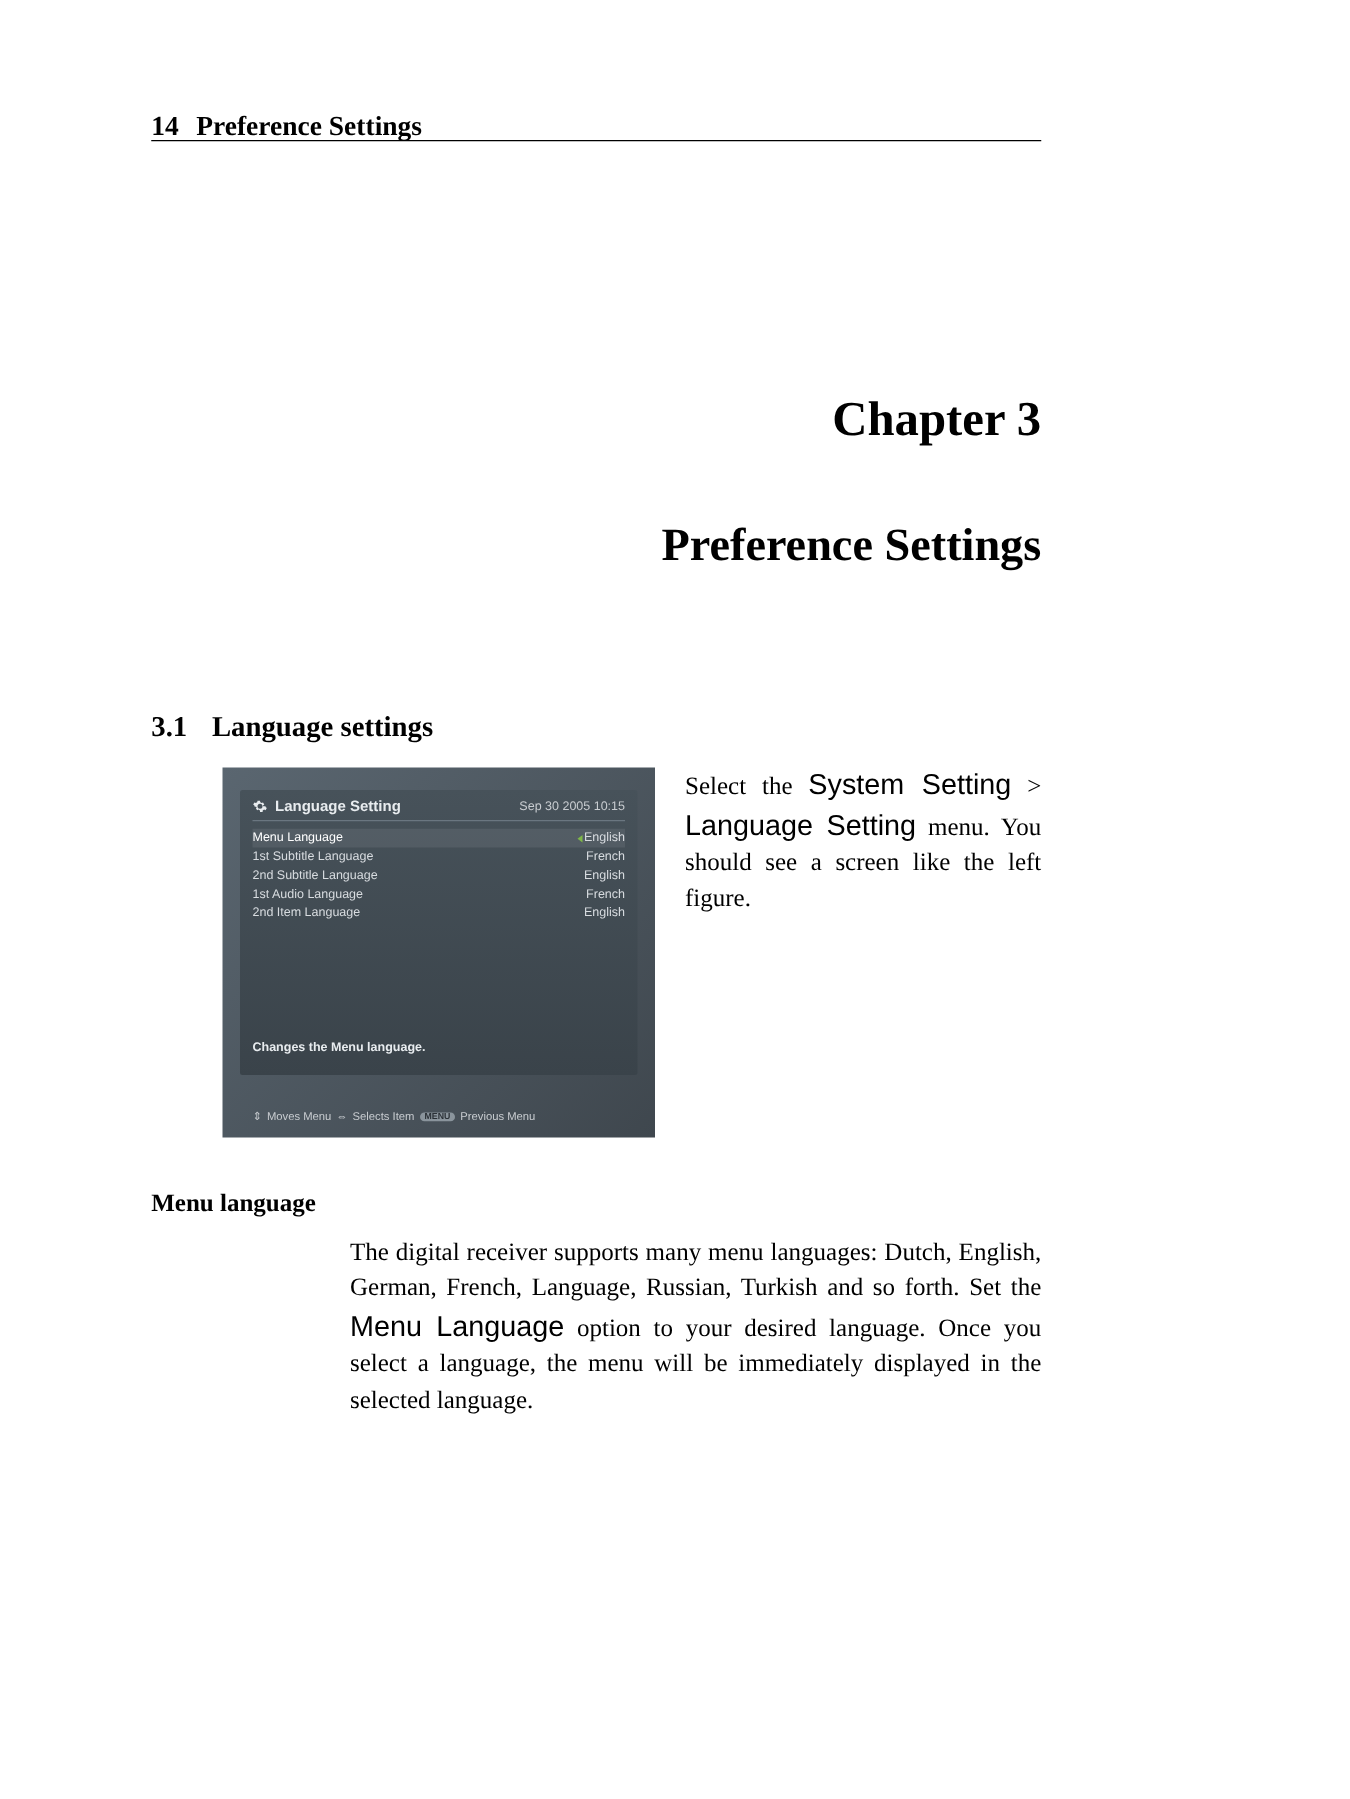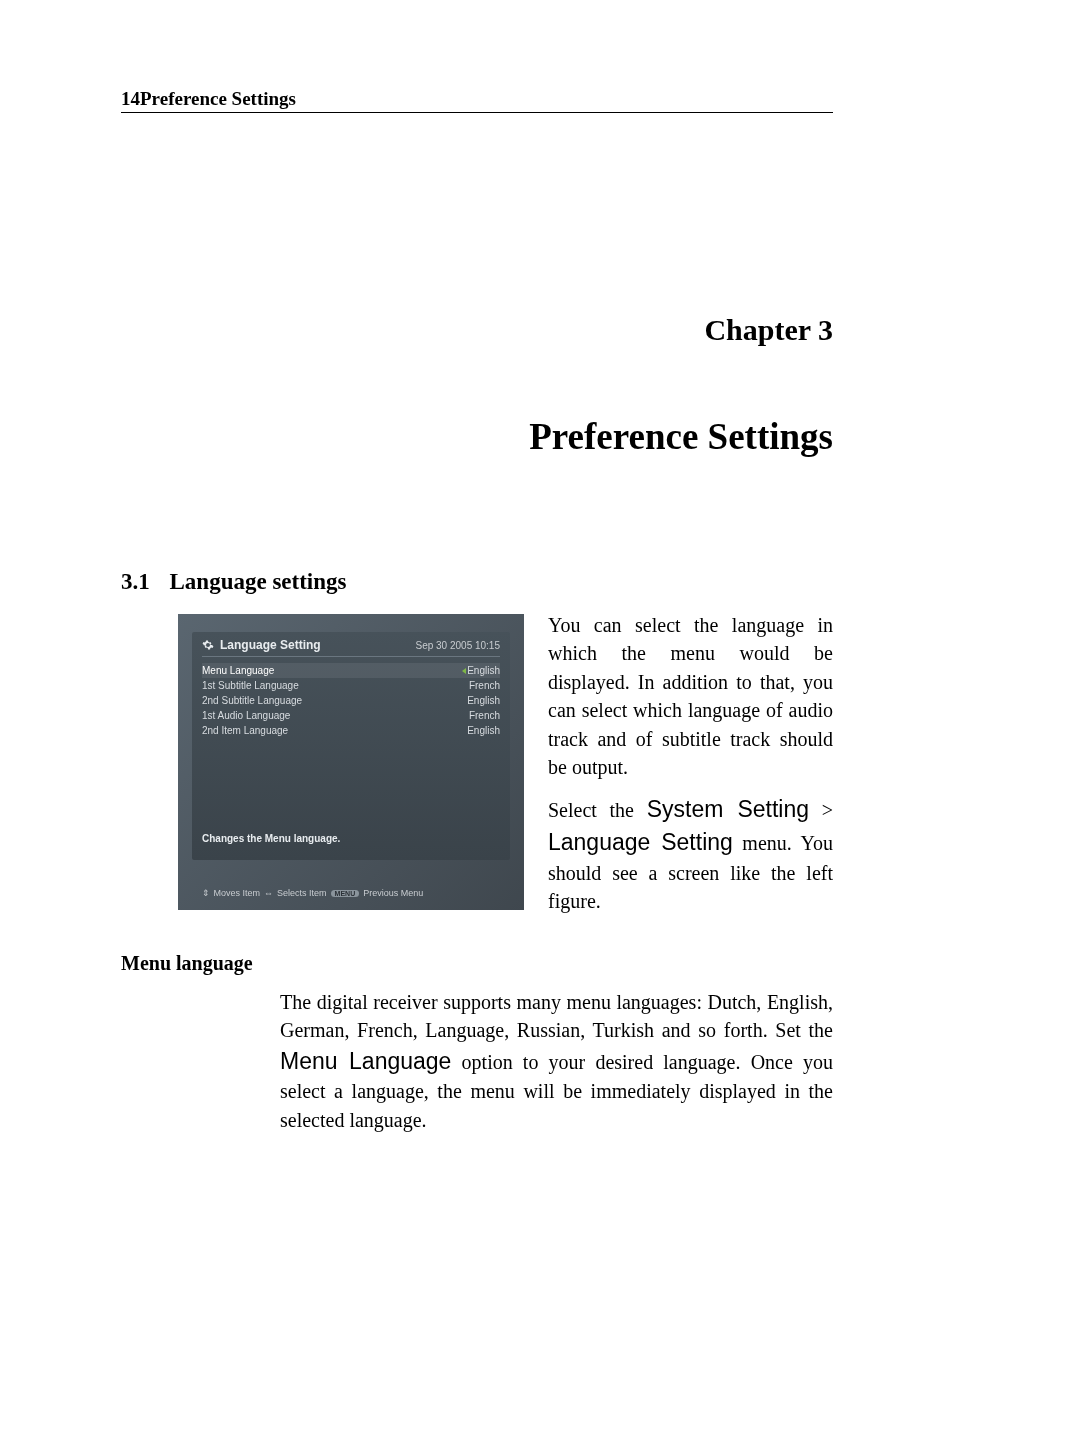--- a/index.html
+++ b/index.html
@@ -15,43 +15,43 @@
       color: #000;
       position: relative;
     }
     .page-header {
       position: absolute;
       top: 88px;
       left: 121px;
       right: 247px;
       display: flex;
       align-items: baseline;
-      gap: 0;
-      font-weight: bold;
-      font-size: 19px;
+      gap: 14px;
+      font-weight: bold;
+      font-size: 22px;
     }
     .page-number {
       font-weight: bold;
     }
     .header-text {
       font-weight: bold;
     }
     .header-rule {
       position: absolute;
       top: 112px;
       left: 121px;
       right: 247px;
       height: 1px;
       background: #000;
     }
     .chapter-label {
       position: absolute;
       top: 313px;
       right: 247px;
-      font-size: 30px;
+      font-size: 39px;
       font-weight: bold;
     }
     .chapter-title {
       position: absolute;
       top: 415px;
       right: 247px;
       font-size: 37px;
       font-weight: bold;
     }
     .section-heading {
@@ -263,31 +263,30 @@
         </div>
         <div class="ss-row">
           <span class="ss-row-label">2nd Item Language</span>
           <span class="ss-row-value">English</span>
         </div>
       </div>
       <div class="ss-help">Changes the Menu language.</div>
     </div>
     <div class="ss-footer">
       <span class="ss-footer-icon">⇕</span>
-      <span>Moves Item</span>
+      <span>Moves Menu</span>
       <span class="ss-footer-icon">⇔</span>
       <span>Selects Item</span>
       <span class="ss-menu-badge">MENU</span>
       <span>Previous Menu</span>
     </div>
   </div>
 </div>
 
 <div class="side-para">
-  <p>You can select the language in which the menu would be displayed. In addition to that, you can select which language of audio track and of subtitle track should be output.</p>
   <p>
     <span>Select the </span><span class="sans">System Setting</span><span class="gt"> &gt; </span><span class="sans">Language Setting</span><span> menu. You should see a screen like the left figure.</span>
   </p>
 </div>
 
 <div class="subheading">Menu language</div>
 
 <div class="body-para">
   <p>
     <span>The digital receiver supports many menu languages: Dutch, English, German, French, Language, Russian, Turkish and so forth. Set the </span><span class="sans">Menu Language</span><span> option to your desired language. Once you select a language, the menu will be immediately displayed in the selected language.</span>

